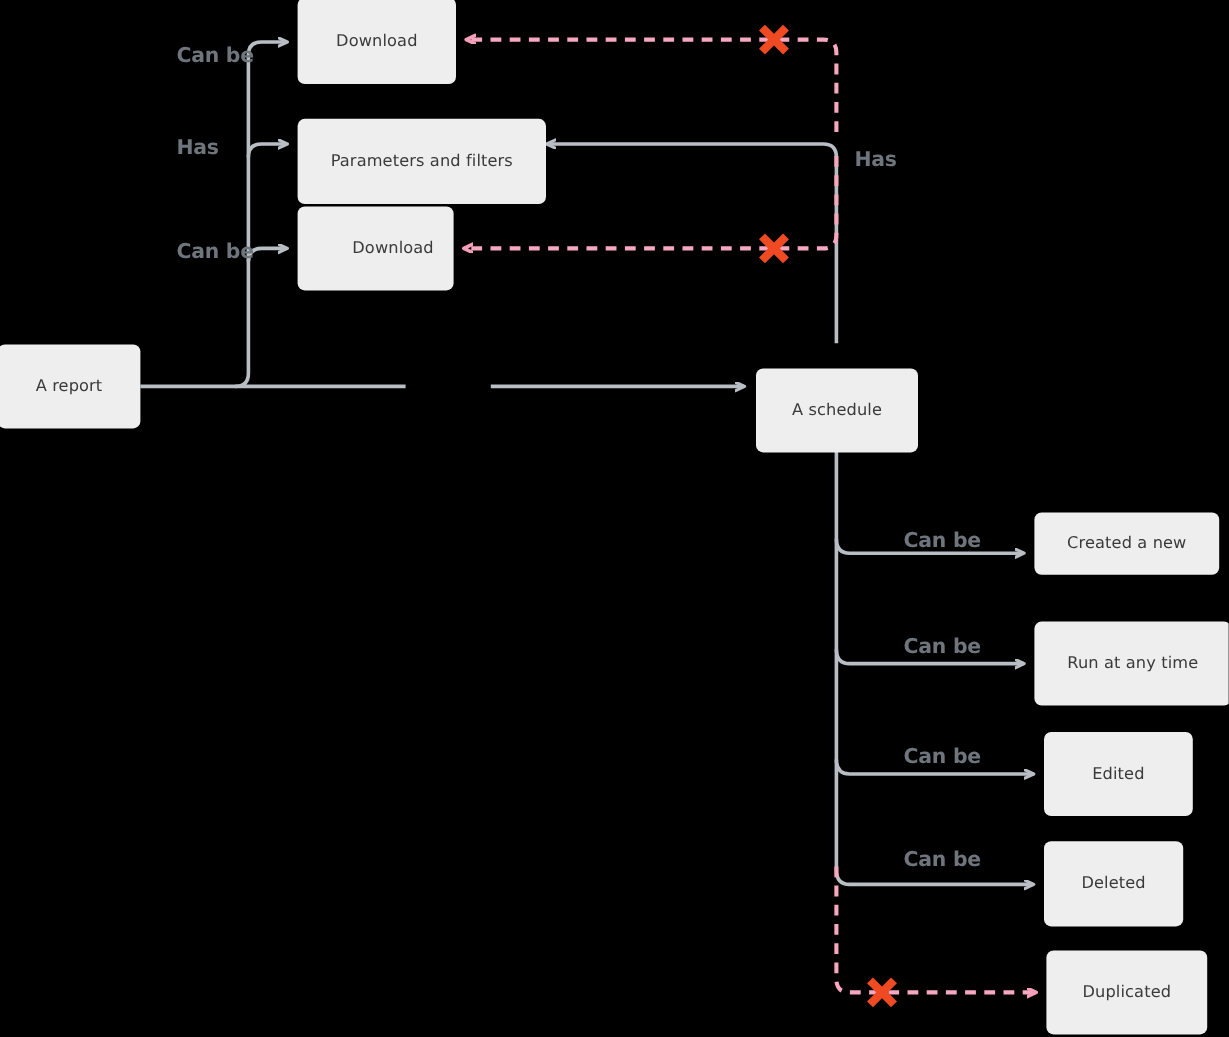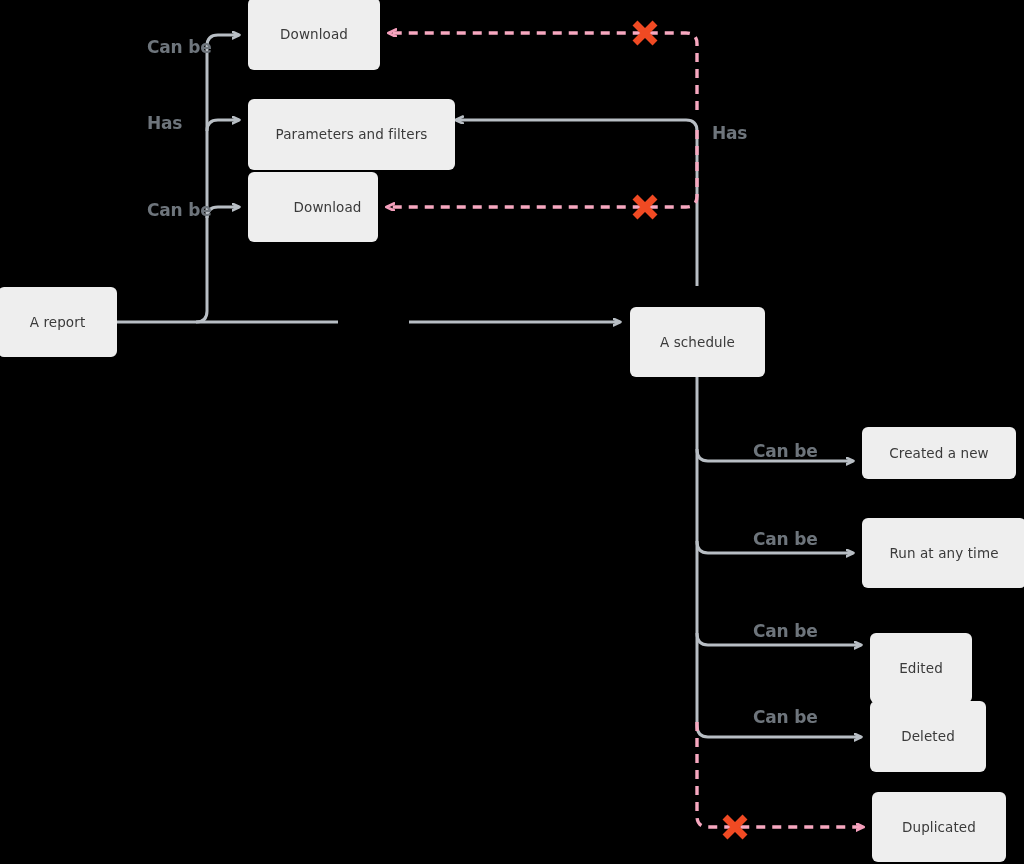--- a/index.html
+++ b/index.html
@@ -127,21 +127,21 @@
   </div>
 
   <div class="node" style="left:862px; top:427px; width:154px; height:52px;">
     <span>Created a new</span>
   </div>
 
   <div class="node" style="left:862px; top:518px; width:164px; height:70px;">
     <span>Run at any time</span>
   </div>
 
-  <div class="node" style="left:870px; top:610px; width:102px; height:70px;margin-top:23px;">
+  <div class="node" style="left:870px; top:610px; width:124px; height:70px;">
     <span>Edited</span>
   </div>
 
   <div class="node" style="left:870px; top:701px; width:116px; height:71px;">
     <span>Deleted</span>
   </div>
 
   <div class="node" style="left:872px; top:792px; width:134px; height:70px;text-align:right;">
     <span>Duplicated</span>
   </div>

